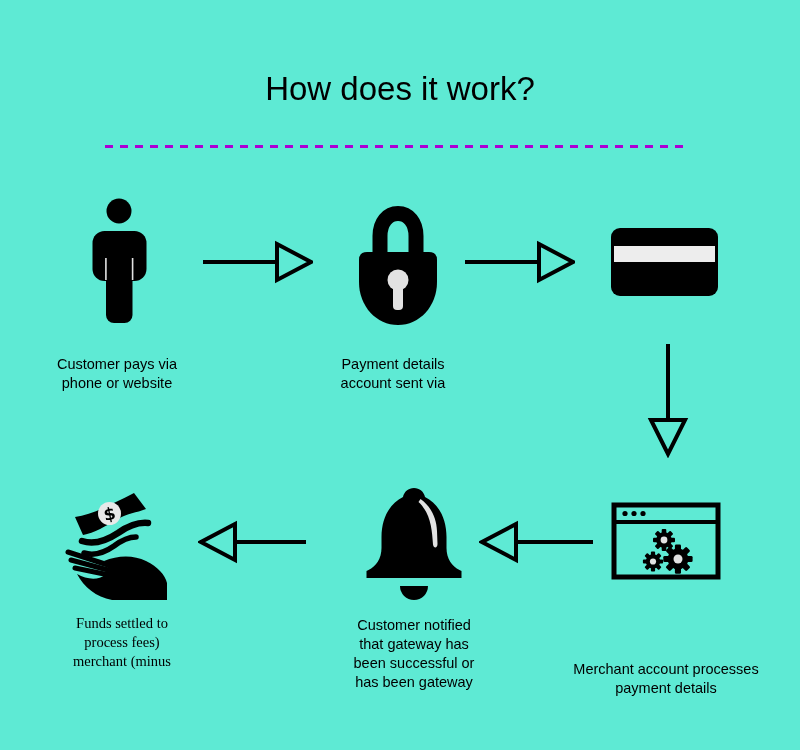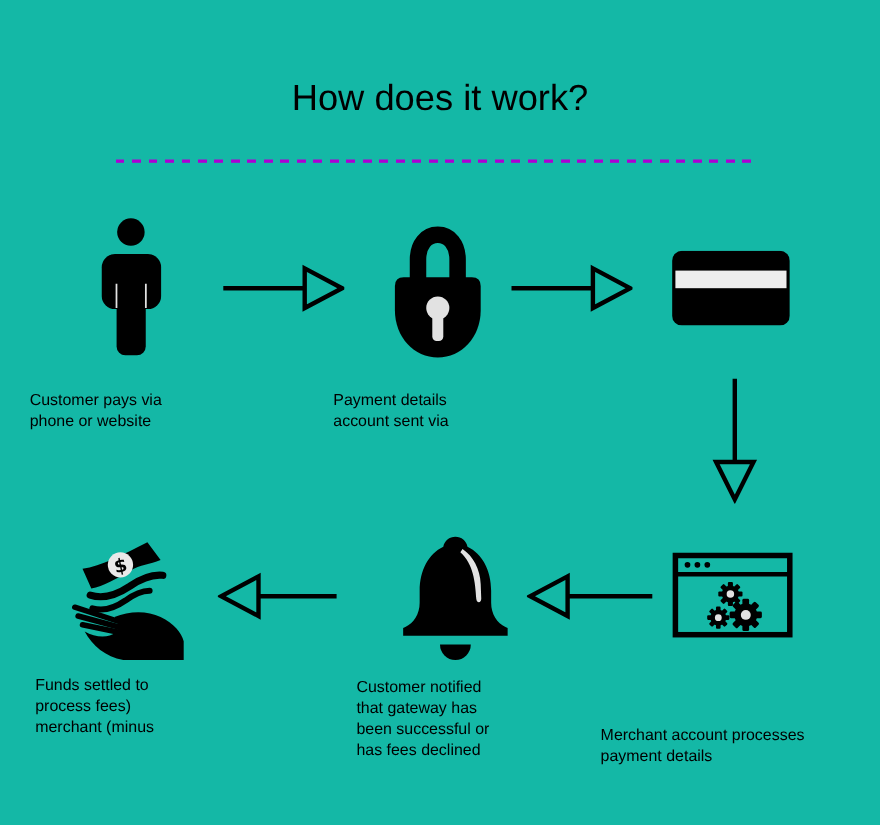--- a/index.html
+++ b/index.html
@@ -1,19 +1,19 @@
 <!DOCTYPE html>
 <html><head>
 <meta charset="utf-8">
 <style>
   html,body{margin:0;padding:0;}
   .canvas{
     position:relative;
     width:800px;height:750px;
-    background:#14b8a6;
+    background:#5eead4;
     font-family:"Liberation Sans", sans-serif;
     color:#000;
     overflow:hidden;
   }
   .title{
     position:absolute;
     left:0;top:70px;width:800px;
     margin:0;
     text-align:center;
     font-size:33px;
@@ -34,31 +34,31 @@
   .arrow-r2{left:463px;top:240px;}
   .card{left:611px;top:228px;}
   .arrow-down{left:646px;top:344px;}
   .browser{left:607px;top:498px;}
   .arrow-l1{left:479px;top:520px;}
   .bell{left:362px;top:486px;}
   .arrow-l2{left:198px;top:520px;}
   .hand{left:62px;top:489px;}
   .caption{
     position:absolute;
-    text-align:left;
+    text-align:center;
     font-size:14.5px;
     line-height:19px;
     color:#000;
   }
   .caption span{display:block;}
   .cap-1{left:27px;top:355px;width:180px;}
   .cap-2{left:303px;top:355px;width:180px;}
   .cap-3{left:546px;top:614px;width:240px;margin-top:46px;}
   .cap-4{left:324px;top:616px;width:180px;}
-  .cap-5{left:32px;top:614px;width:180px;}
+  .cap-5{left:32px;top:614px;width:180px;font-family:Liberation Serif, serif;}
 </style>
 </head>
 <body>
 
 <div class="canvas">
 
   <h1 class="title">How does it work?</h1>
   <div class="divider"></div>
 
   <div class="icon person">
@@ -201,21 +201,21 @@
 
   <div class="caption cap-3">
     <span>Merchant account processes</span>
     <span>payment details</span>
   </div>
 
   <div class="caption cap-4">
     <span>Customer notified</span>
     <span>that gateway has</span>
     <span>been successful or</span>
-    <span>has fees declined</span>
+    <span>has been gateway</span>
   </div>
 
   <div class="caption cap-5">
     <span>Funds settled to</span>
     <span>process fees)</span>
     <span>merchant (minus</span>
   </div>
 
 </div>
 

